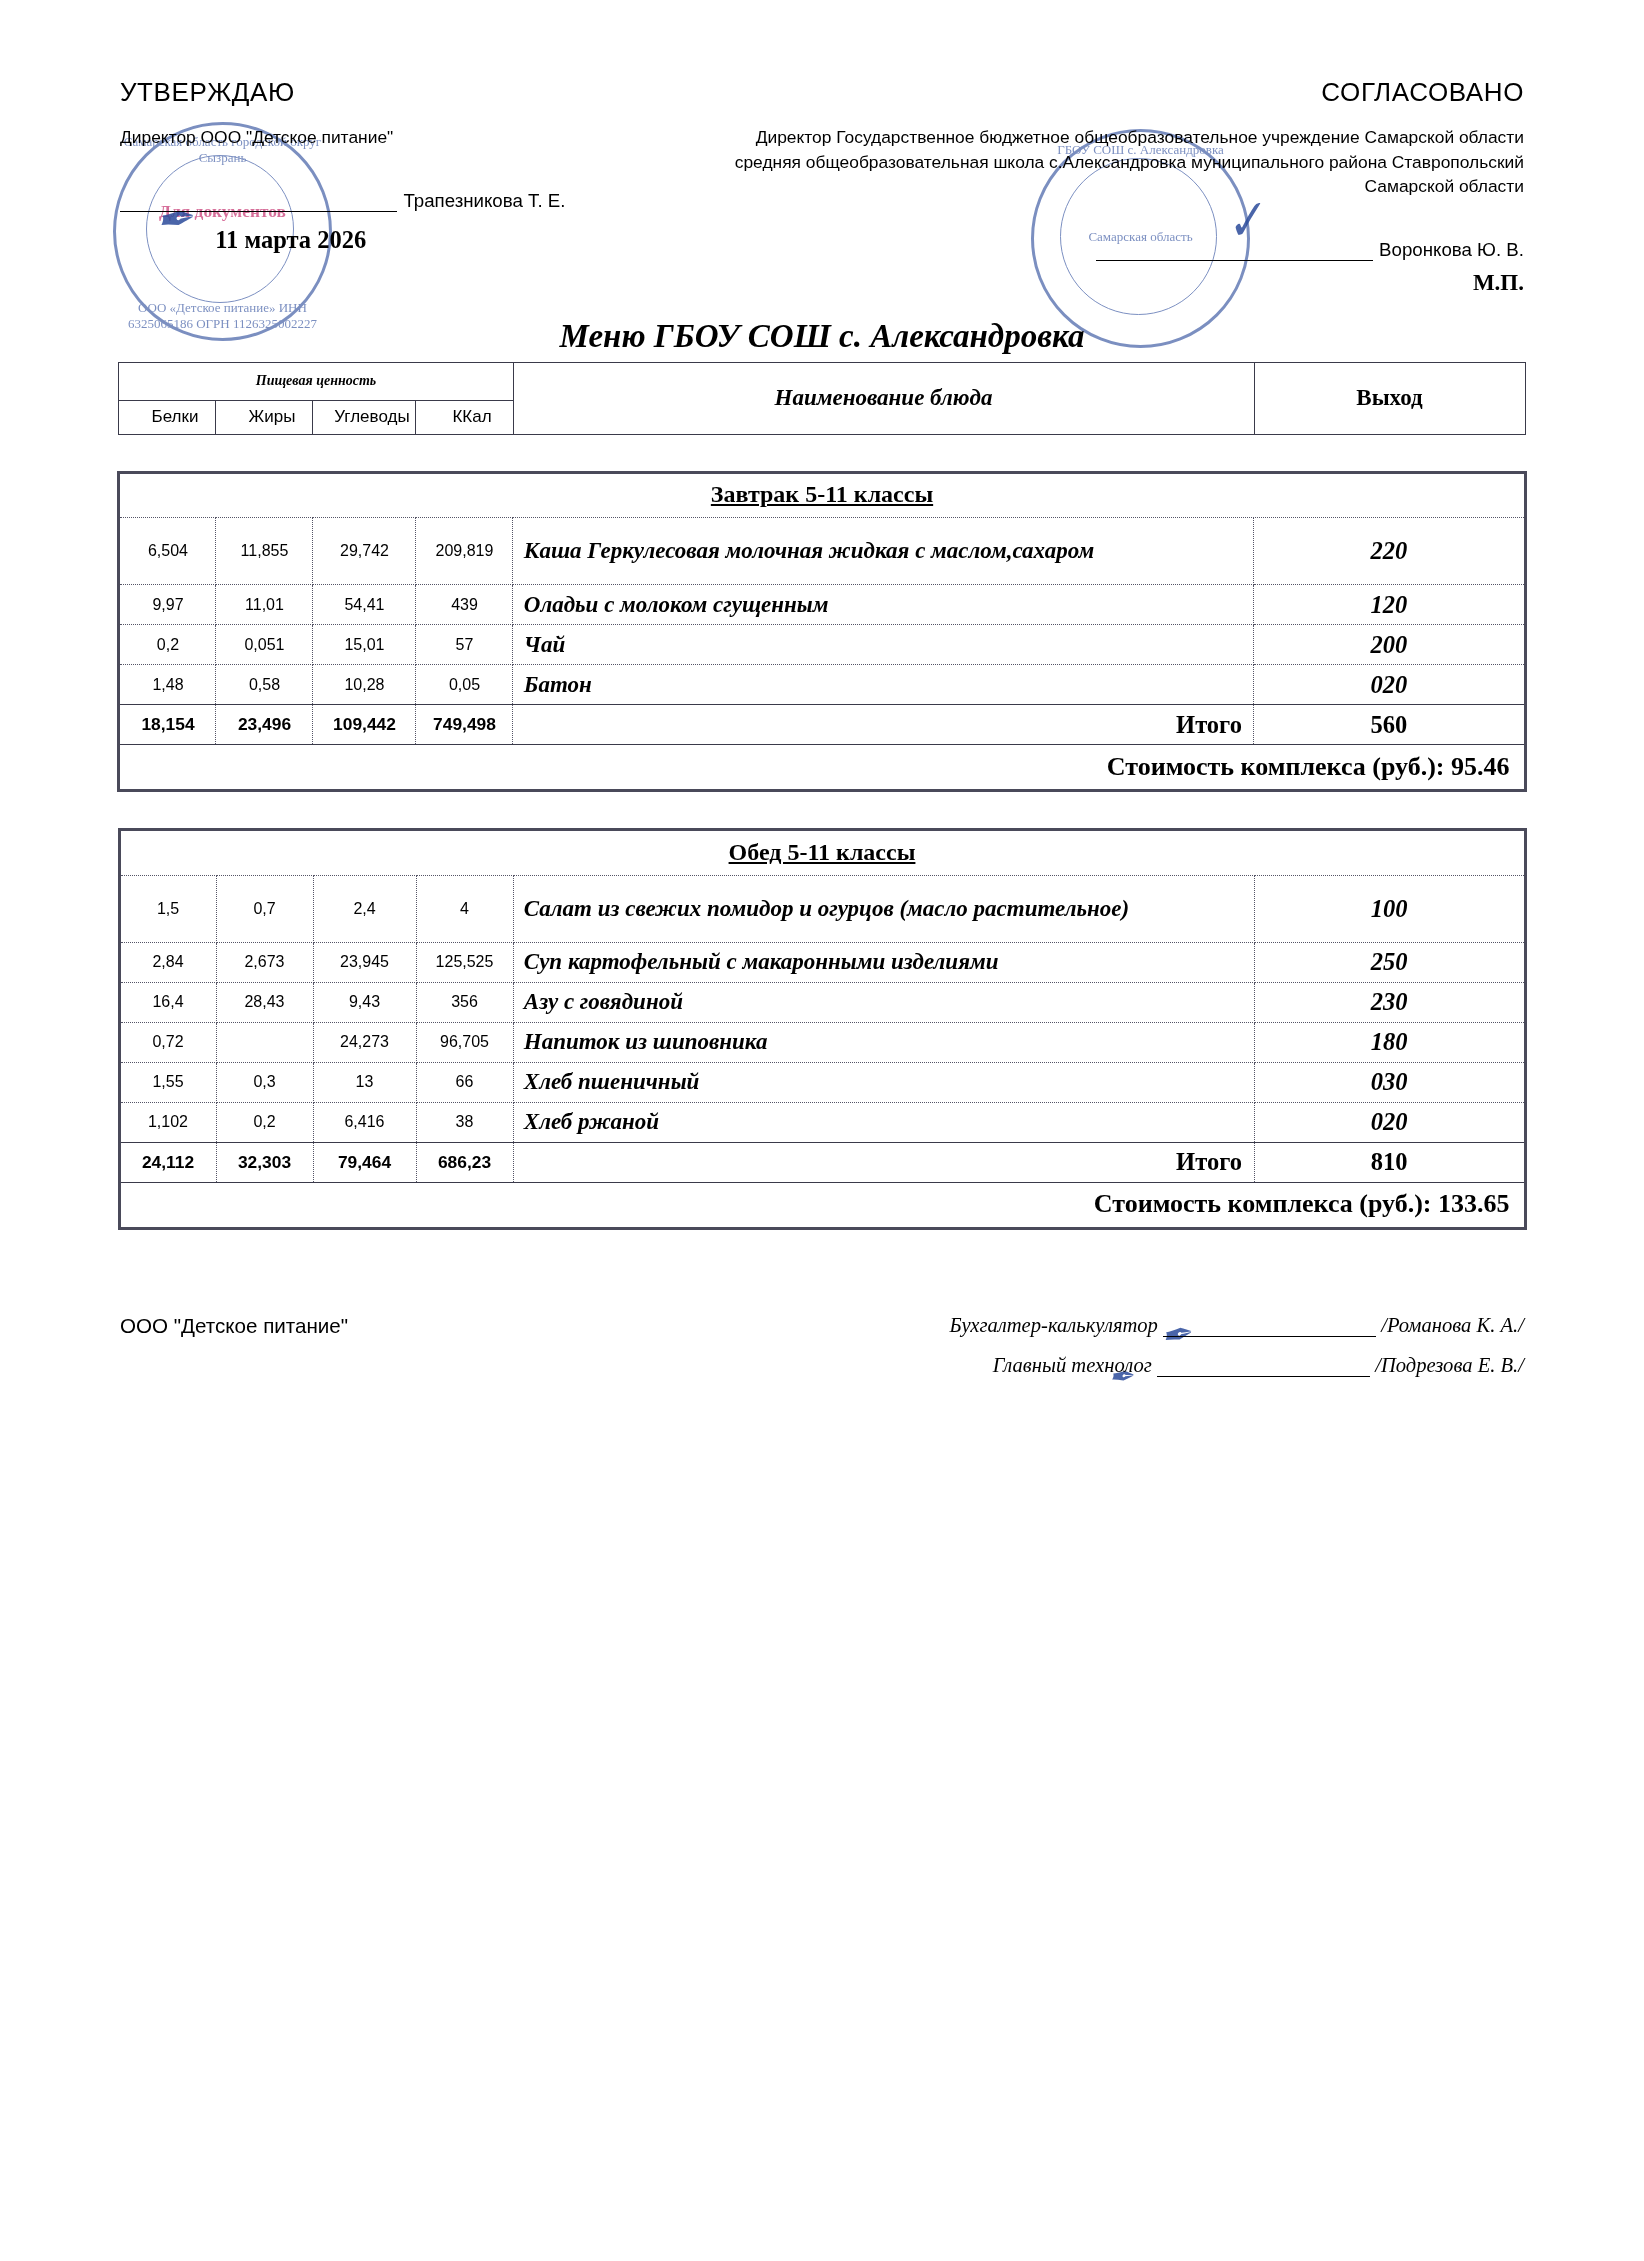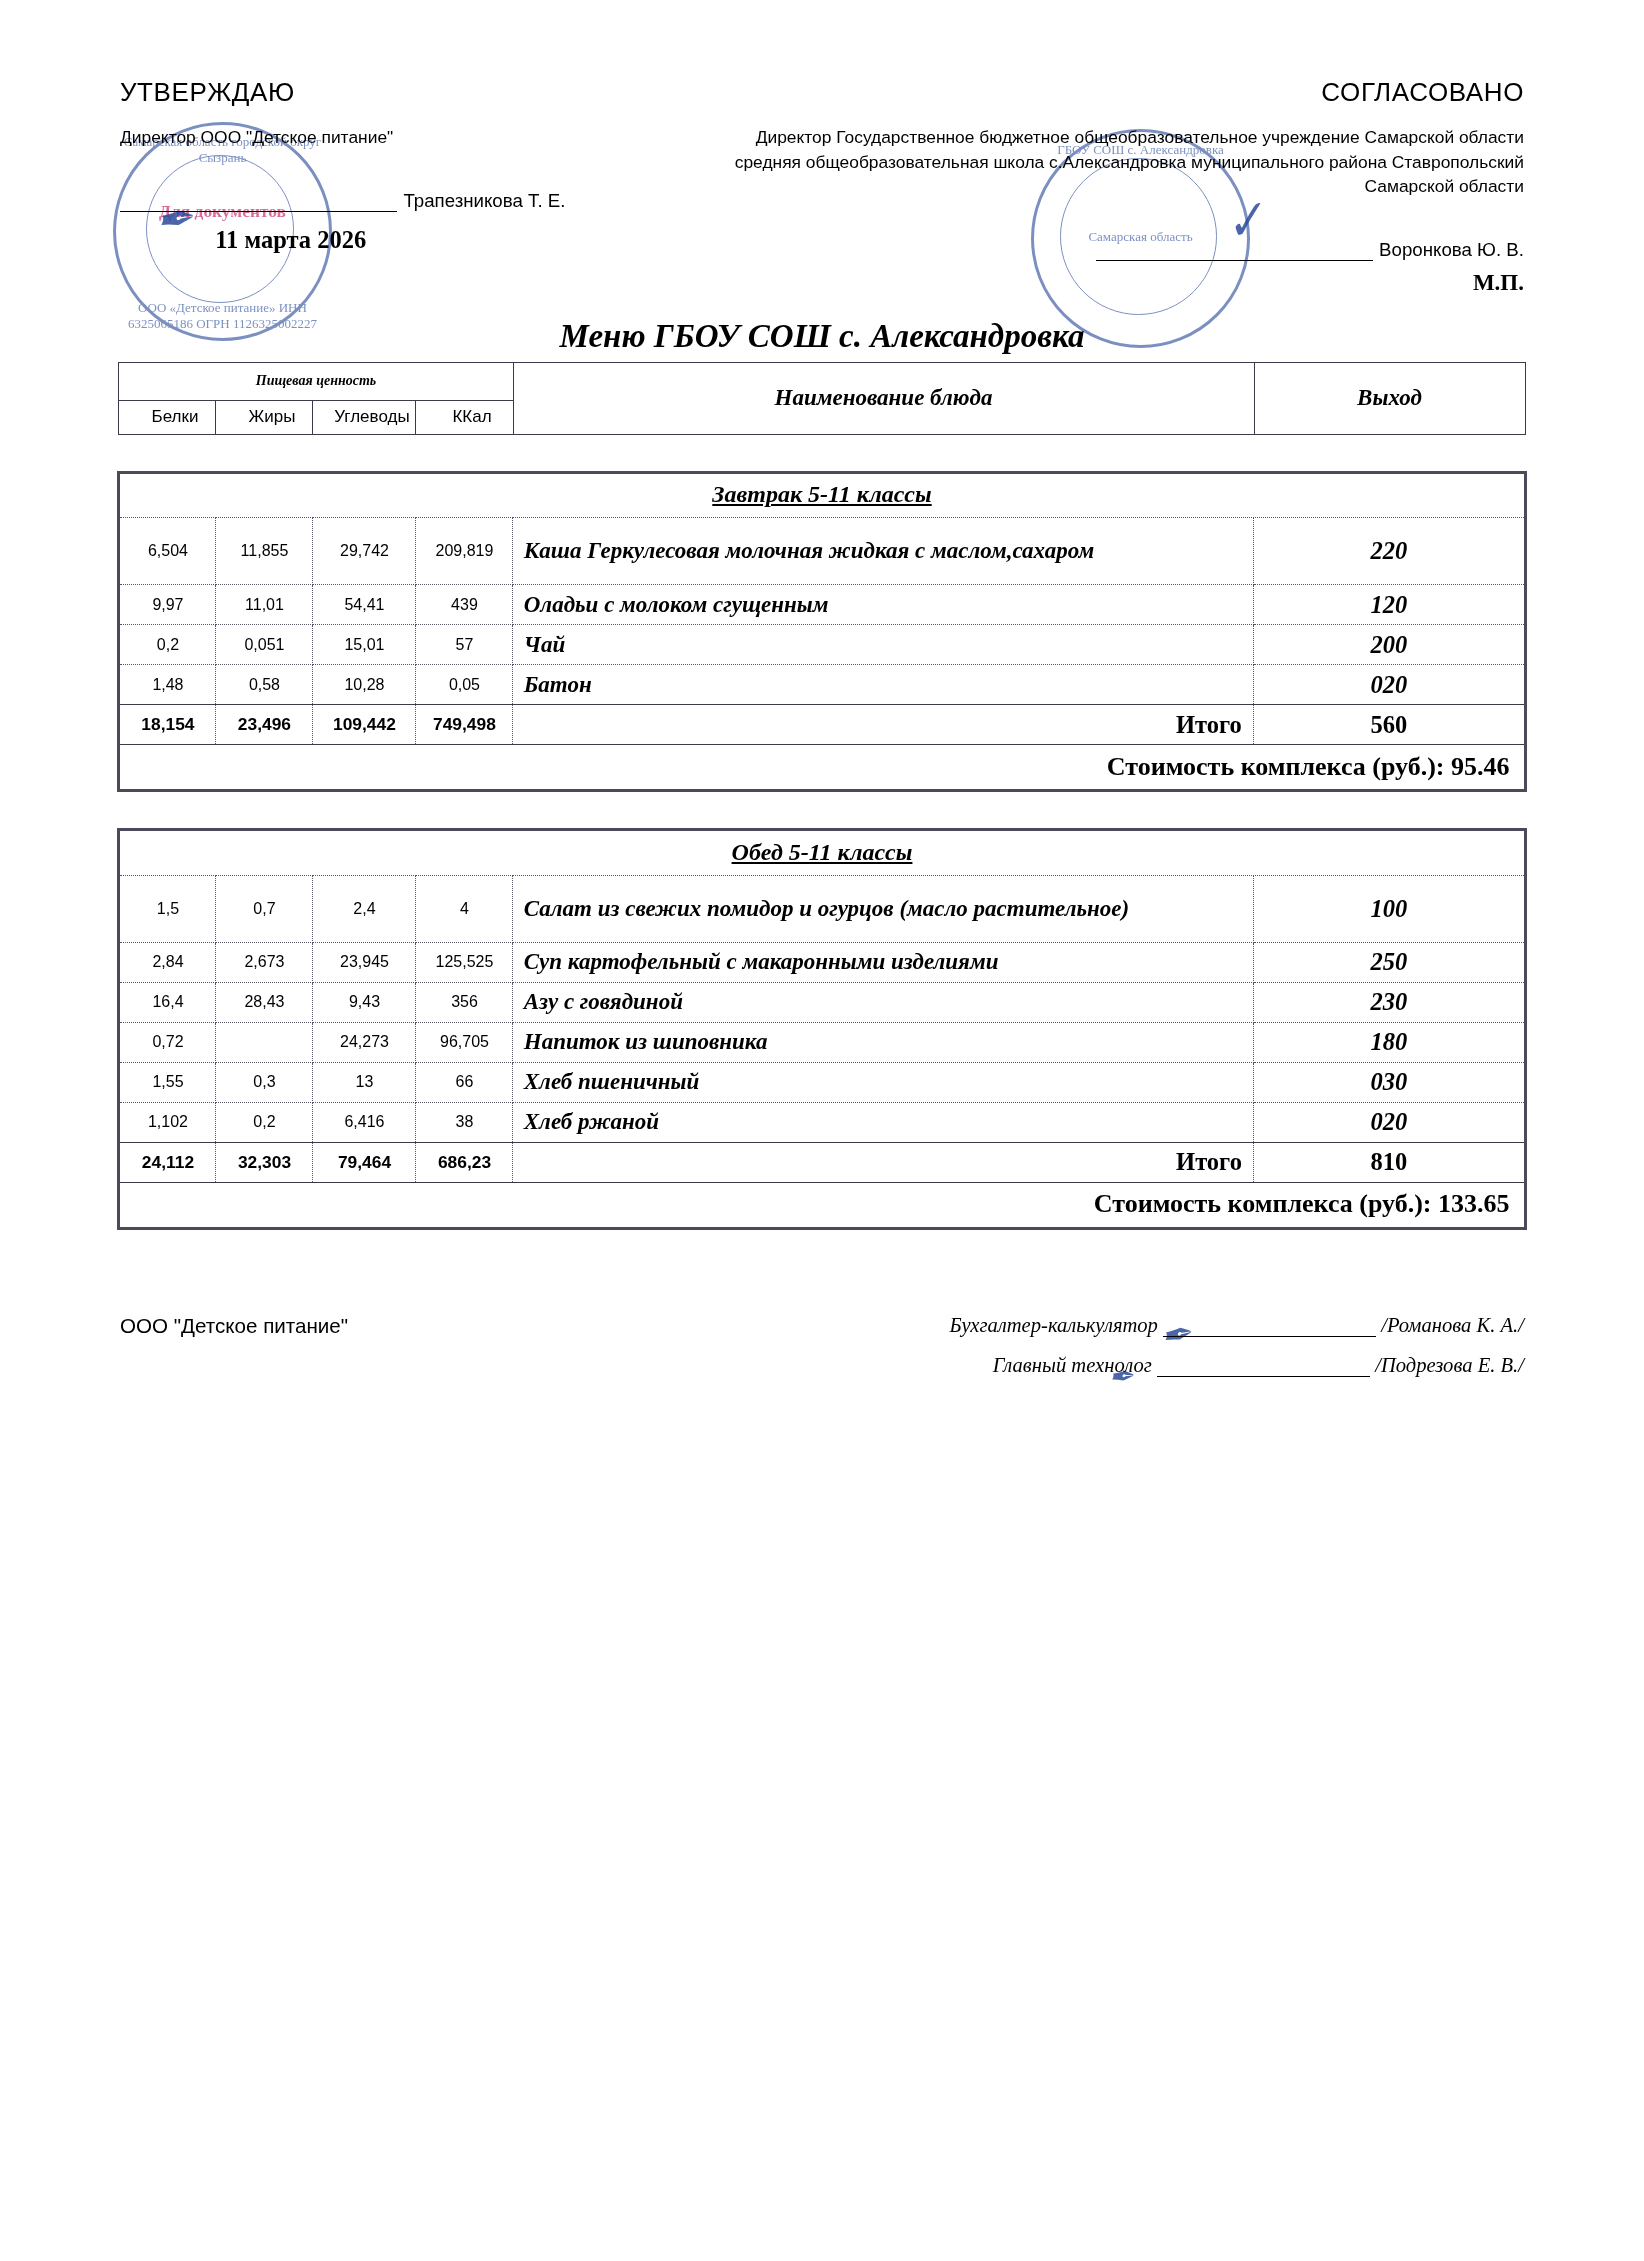--- a/index.html
+++ b/index.html
@@ -139,38 +139,36 @@
     height: 31px;
     padding-left: 16px;
   }
   .dish-head {
     font-size: 23px;
     font-style: italic;
     font-weight: bold;
   }
   .yield-head {
     font-size: 23px;
-    font-style: italic;
     font-weight: bold;
   }
 
   .meal-table {
     margin-top: 36px;
     border: 3.2px solid #4a4a5a;
   }
   .meal-table td {
     border: 0.6px dotted #555566;
     vertical-align: middle;
   }
   .meal-title td {
     border: none;
     border-bottom: 0.6px dotted #555566;
     text-align: center;
     font-size: 24px;
-    font-style: italic;
     font-weight: bold;
     text-decoration: underline;
     padding: 7.7px 0 9px 0;
   }
   .num {
     text-align: center;
     font-family: "Liberation Sans", sans-serif;
     font-size: 16px;
   }
   .dish {

